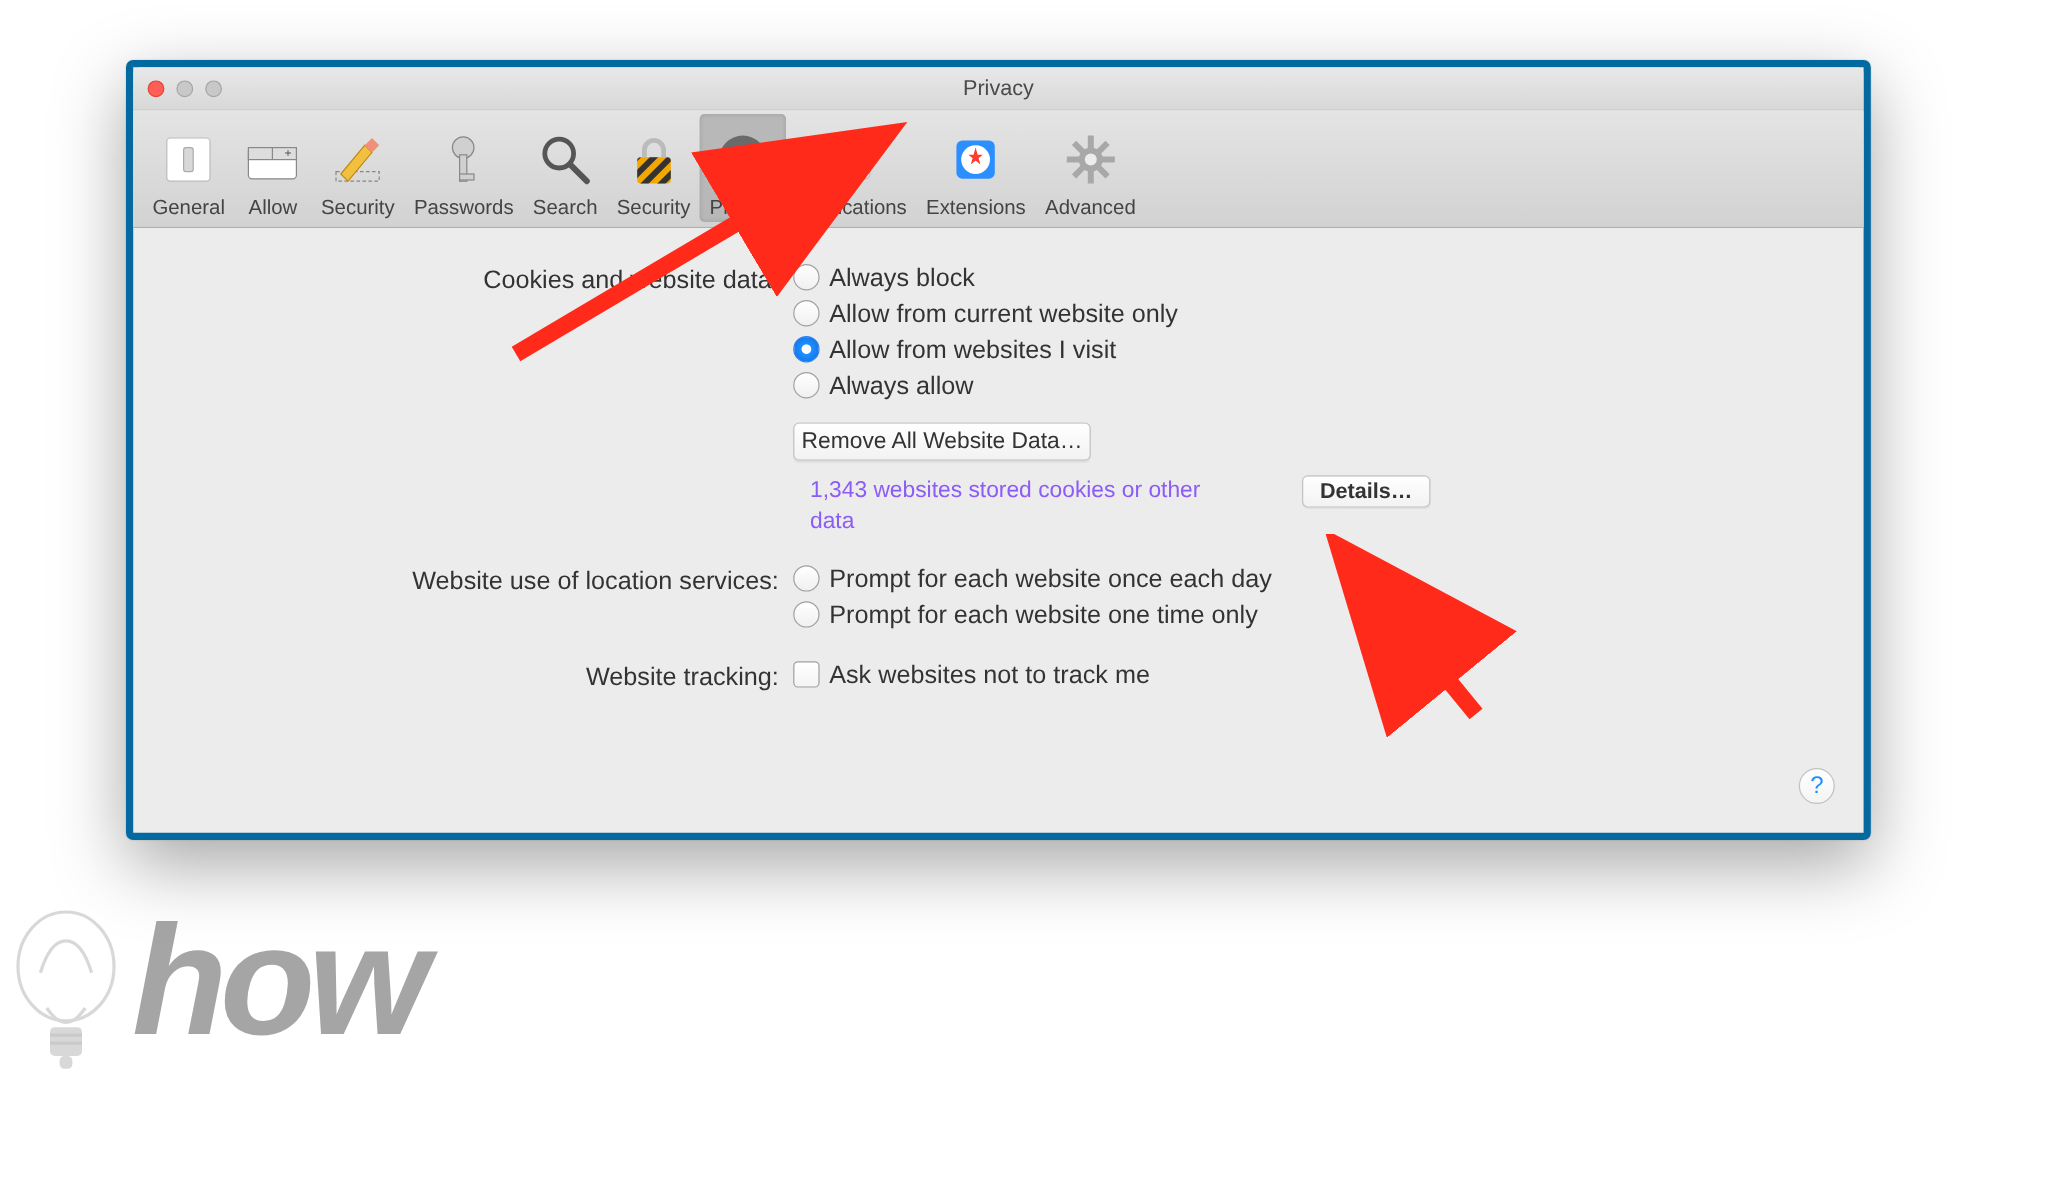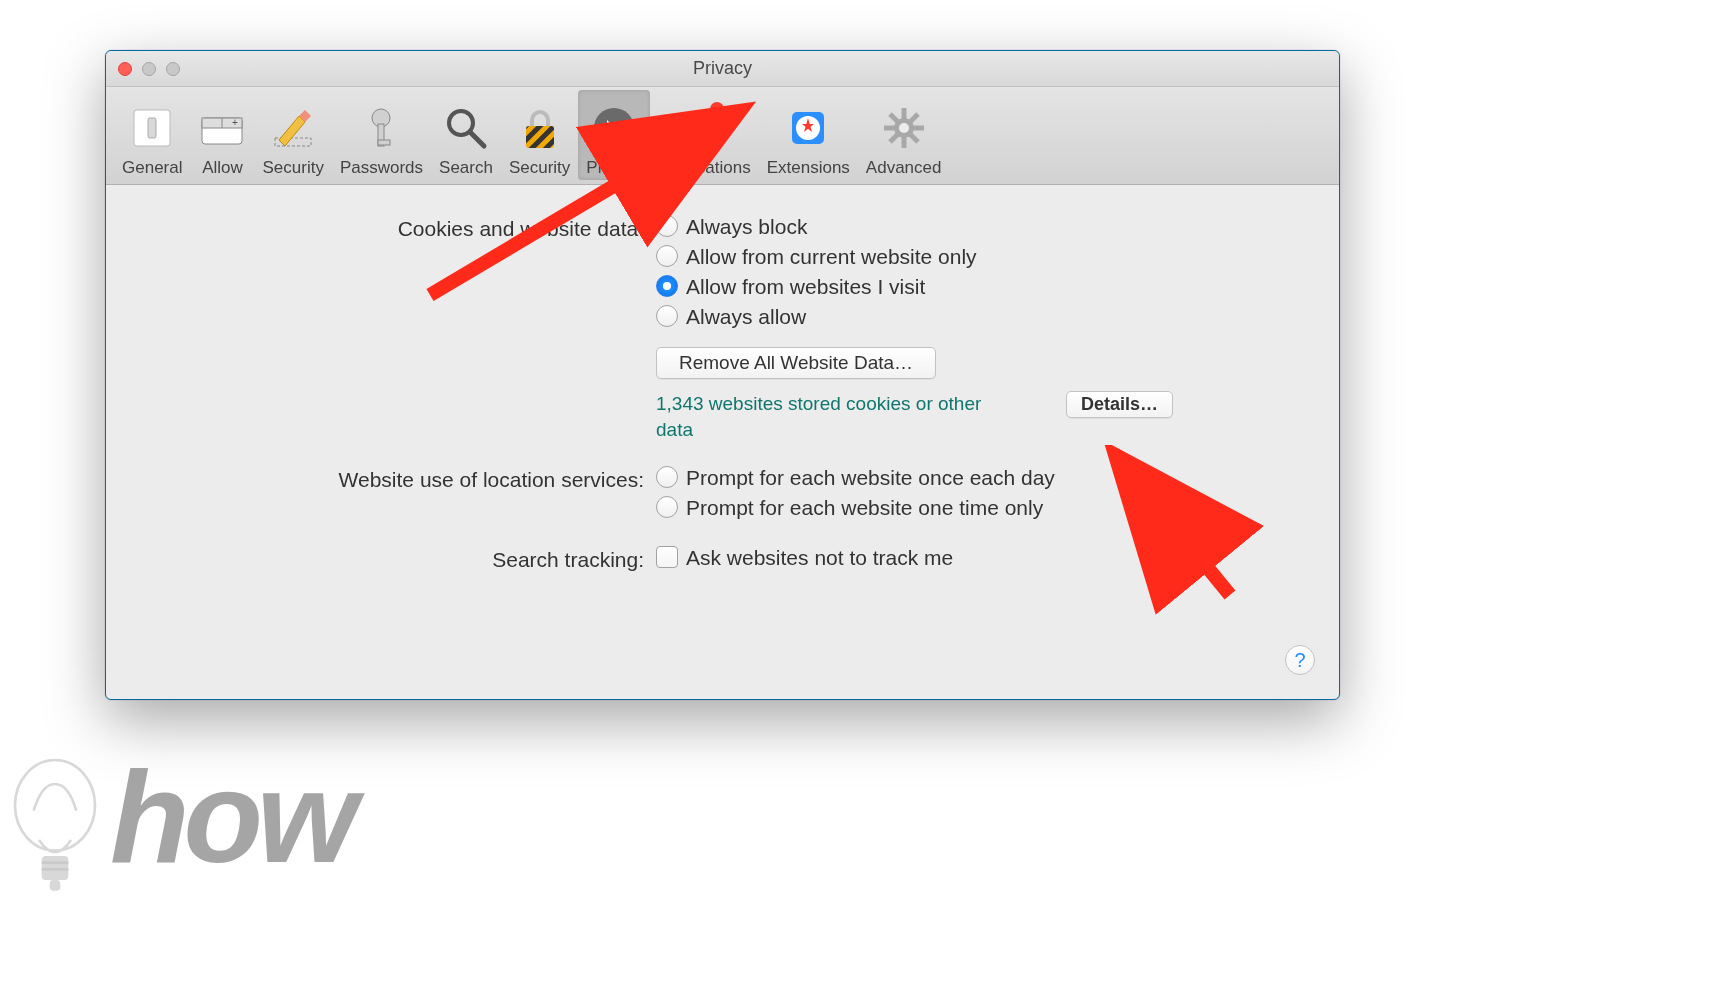--- a/index.html
+++ b/index.html
@@ -8,24 +8,24 @@
   background: #fff;
   width: 1718px;
   height: 992px;
   position: relative;
   overflow: hidden;
 }
 .window {
   position: absolute;
   left: 105px;
   top: 50px;
-  width: 1235px;
+  width: 1454px;
   height: 650px;
   background: #ececec;
-  border: 1px solid #0369a1;
+  border: 6px solid #0369a1;
   border-radius: 6px;
   box-shadow: 0 20px 60px rgba(0,0,0,0.35), 0 0 0 1px rgba(0,0,0,0.05);
 }
 .titlebar {
   height: 36px;
   background: linear-gradient(#e8e8e8, #d8d8d8);
   border-bottom: 1px solid #c0c0c0;
   border-radius: 6px 6px 0 0;
   display: flex;
   align-items: center;
@@ -123,33 +123,33 @@
   border: 1.5px solid #a2a2a2;
   border-radius: 4px;
   background: linear-gradient(#fff,#f4f4f4);
   flex-shrink: 0;
 }
 .mac-button {
   display: inline-block;
   background: linear-gradient(#ffffff, #f2f2f2);
   border: 1px solid #c2c2c2;
   border-radius: 5px;
-  padding: 4px 22px;
+  padding: 4px 6px;
   font-size: 19px;
   color: #333;
   box-shadow: 0 1px 1px rgba(0,0,0,0.05);
 }
 .mac-button.small { padding: 2px 14px; font-size: 18px; font-weight: bold; }
 .info-row {
   display: flex;
   align-items: flex-start;
   gap: 30px;
   margin-top: 12px;
 }
-.info-text { max-width: 360px; font-size: 19px; color: #0f766e; line-height: 1.35; }
+.info-text { max-width: 360px; font-size: 19px; color: #8b5cf6; line-height: 1.35; margin-left: 14px; }
 .help-btn {
   position: absolute;
   right: 24px;
   bottom: 24px;
   width: 30px; height: 30px;
   border: 1px solid #c2c2c2;
   border-radius: 50%;
   background: linear-gradient(#fff,#f4f4f4);
   color: #1f8fff;
   font-size: 20px;
@@ -342,21 +342,21 @@
           <span>Prompt for each website once each day</span>
         </div>
         <div class="radio-line">
           <span class="radio"></span>
           <span>Prompt for each website one time only</span>
         </div>
       </div>
     </div>
 
     <div class="row" style="margin-top:20px">
-      <div class="label-col">Search tracking:</div>
+      <div class="label-col">Website tracking:</div>
       <div class="control-col">
         <div class="radio-line">
           <span class="checkbox"></span>
           <span>Ask websites not to track me</span>
         </div>
       </div>
     </div>
   </div>
 
   <div class="help-btn">?</div>

